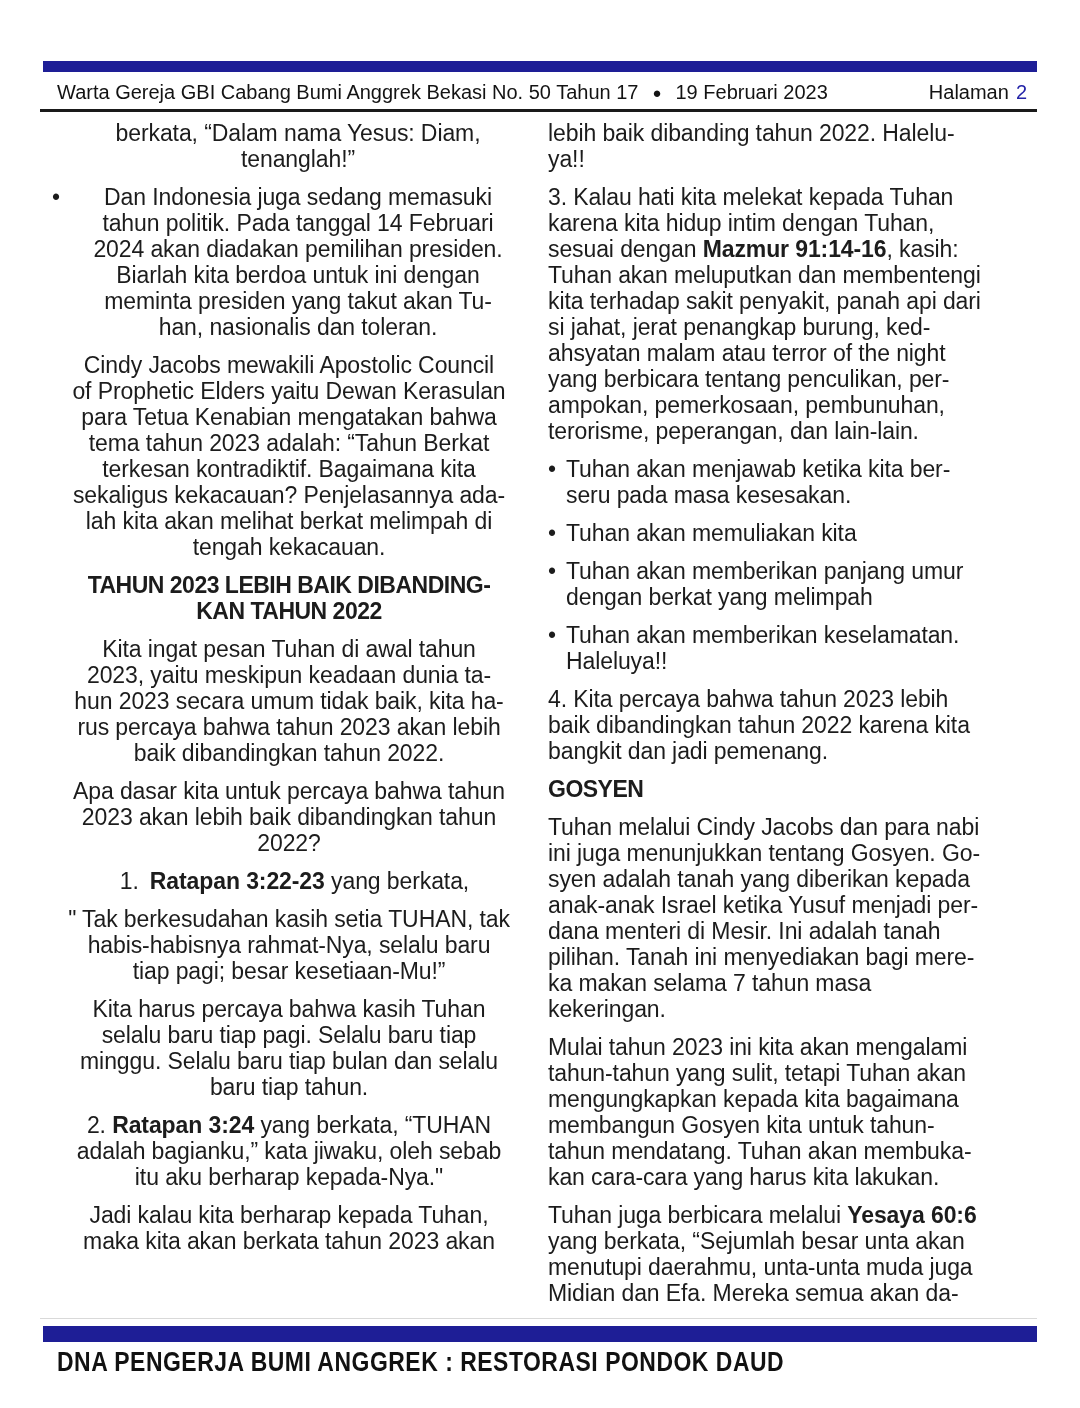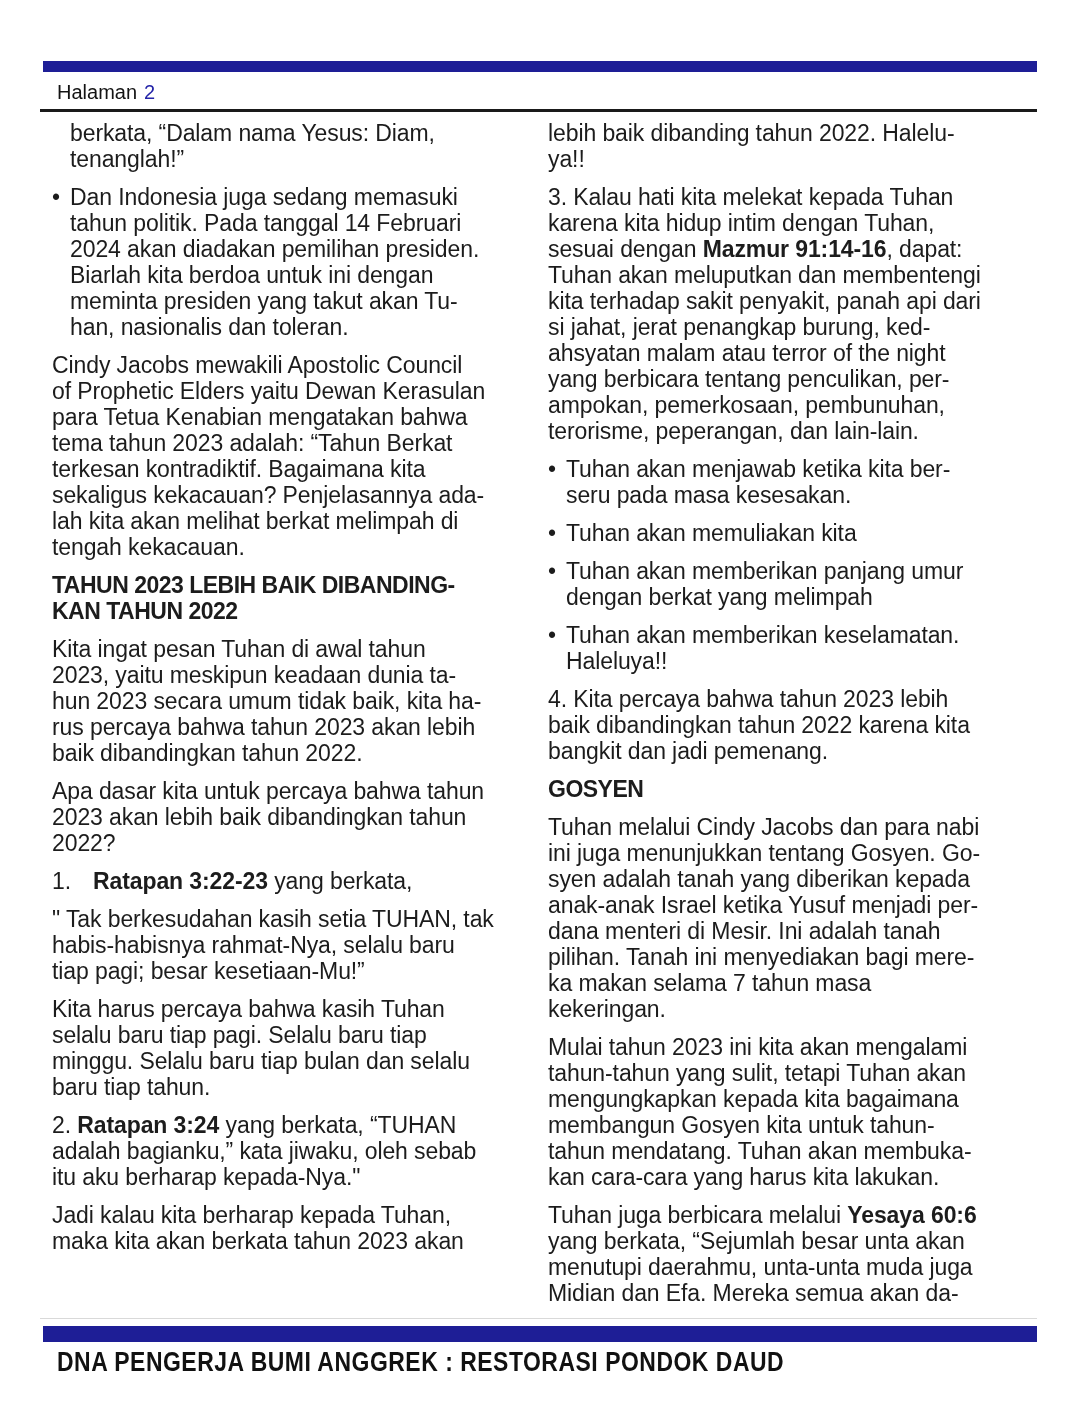--- a/index.html
+++ b/index.html
@@ -14,21 +14,21 @@
     position:absolute;left:57px;top:79px;width:970px;height:26px;
     display:flex;justify-content:space-between;align-items:baseline;
     font-size:20px;line-height:26px;color:#131313;
   }
   .header-left span{white-space:nowrap;}
   .sep-dot{display:inline-block;margin:0 14px;font-size:15px;vertical-align:1px;}
   .pgnum{margin-left:7px;}
   .rule{position:absolute;left:40px;top:109px;width:997px;height:3px;background:#1a1a1a;}
   .columns{position:absolute;left:52px;top:120px;display:flex;}
   .col{}
-  .col-left{width:474px;margin-right:22px;}
+  .col-left{width:474px;margin-right:22px;text-align:center;}
   .col-right{width:500px;}
   .block{position:relative;margin-bottom:12px;}
   .line{height:26px;line-height:26px;font-size:23px;letter-spacing:-0.1px;white-space:nowrap;}
   .h .line{font-weight:700;letter-spacing:-0.5px;}
   .bullet,.bullet_cont{padding-left:18px;}
   .marker{position:absolute;left:0;top:0;height:26px;line-height:26px;font-size:23px;}
   .num-marker{display:inline-block;width:41px;}
   span.b{font-weight:700;}
   span.i{}
   .footer-hairline{position:absolute;left:40px;top:1318px;width:997px;height:1px;background:#d9d9d9;}
@@ -39,20 +39,23 @@
     transform:scaleX(0.85);transform-origin:left center;white-space:nowrap;
   }
 </style>
 </head>
 <body>
 
 <div class="page">
   <div class="topbar" id="topbar" style="background: rgb(30, 30, 150);"></div>
 
   <div class="header-row">
+    <div class="header-left">
+      <span>Warta Gereja GBI Cabang Bumi Anggrek Bekasi No. 50 Tahun 17</span><span class="sep-dot">●</span><span>19 Februari 2023</span>
+    </div>
     <div class="header-right">
       <span>Halaman</span><span class="pgnum" id="pgnum" style="color: rgb(36, 36, 168);">2</span>
     </div>
   </div>
 
   <div class="rule"></div>
 
   <div class="columns">
     <div class="col col-left" id="col-left">
         <div class="block bullet_cont">
@@ -119,21 +122,21 @@
         </div>
       </div>
     <div class="col col-right" id="col-right">
         <div class="block p">
           <div class="line"><span>lebih baik dibanding tahun 2022. Halelu-</span></div>
           <div class="line"><span>ya!!</span></div>
         </div>
         <div class="block p">
           <div class="line"><span>3. Kalau hati kita melekat kepada Tuhan</span></div>
           <div class="line"><span>karena kita hidup intim dengan Tuhan,</span></div>
-          <div class="line"><span>sesuai dengan </span><span class="b">Mazmur 91:14-16</span><span>, dapat:</span></div>
+          <div class="line"><span>sesuai dengan </span><span class="b">Mazmur 91:14-16</span><span>, kasih:</span></div>
           <div class="line"><span>Tuhan akan meluputkan dan membentengi</span></div>
           <div class="line"><span>kita terhadap sakit penyakit, panah api dari</span></div>
           <div class="line"><span>si jahat, jerat penangkap burung, ked-</span></div>
           <div class="line"><span>ahsyatan malam atau </span><span class="i">terror of the night</span></div>
           <div class="line"><span>yang berbicara tentang penculikan, per-</span></div>
           <div class="line"><span>ampokan, pemerkosaan, pembunuhan,</span></div>
           <div class="line"><span>terorisme, peperangan, dan lain-lain.</span></div>
         </div>
         <div class="block bullet">
           <span class="marker">•</span>

